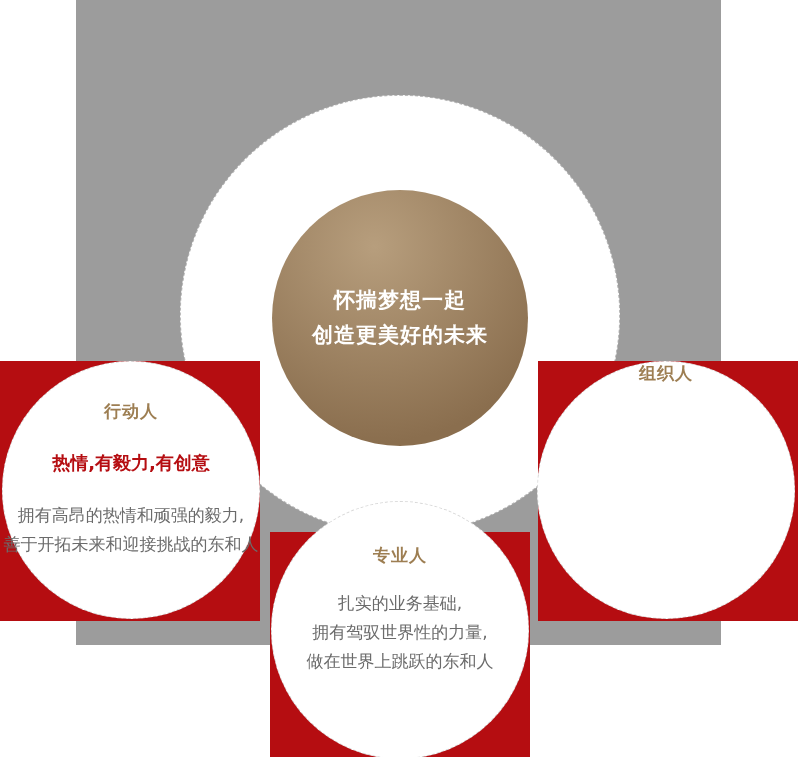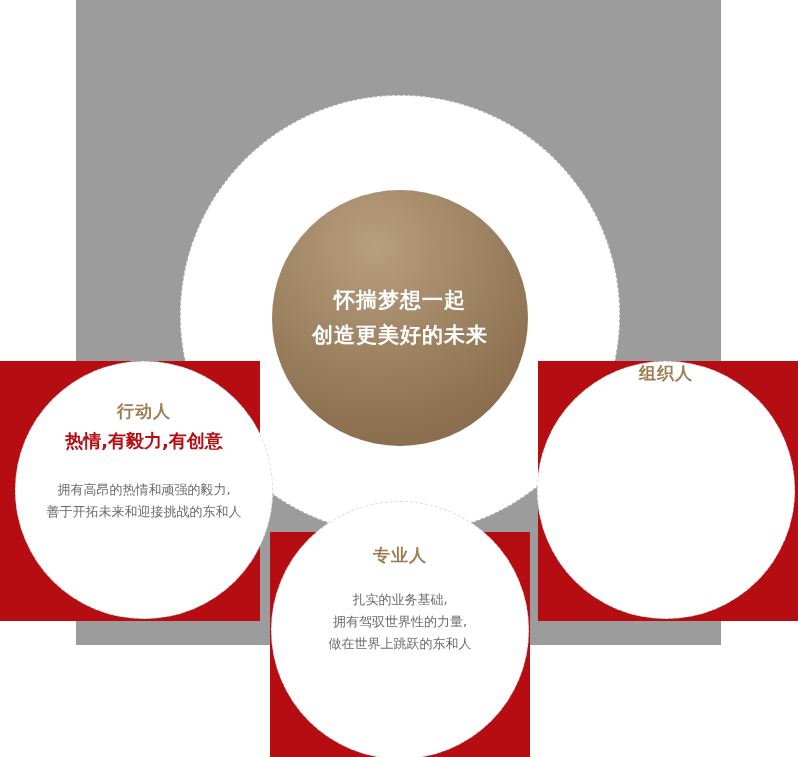--- a/index.html
+++ b/index.html
@@ -70,39 +70,39 @@
     position:absolute;
     width:258px; height:258px;
     border-radius:50%;
     background:#ffffff;
     border:1px dashed #d9d9d9;
     display:flex;
     flex-direction:column;
     align-items:center;
     text-align:center;
   }
-  .circle-left{ left:15px; top:361px; padding-top:38px; }
+  .circle-left{ left:2px; top:361px; padding-top:38px; }
   .circle-right{ left:537px; top:361px; }
   .circle-bottom{ left:271px; top:501px; padding-top:42px; }
 
   .item-title{
     color:var(--gold);
     font-weight:bold;
     font-size:17px;
     letter-spacing:1px;
   }
   .item-subtitle{
     color:var(--red);
     font-weight:bold;
     font-size:18px;
-    margin-top:6px;
+    margin-top:28px;
   }
   .item-body{
     color:#6b6b6b;
-    font-size:13px;
+    font-size:17px;
     line-height:1.7;
     margin-top:26px;
     white-space:pre-line;
   }
   .circle-bottom .item-body{ margin-top:22px; }
 </style>
 </head>
 <body>
 
 <div class="stage">

